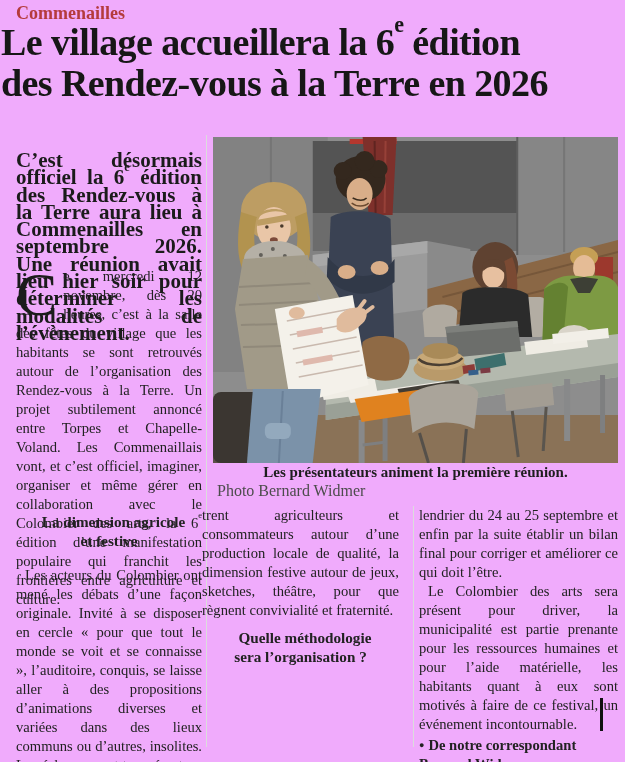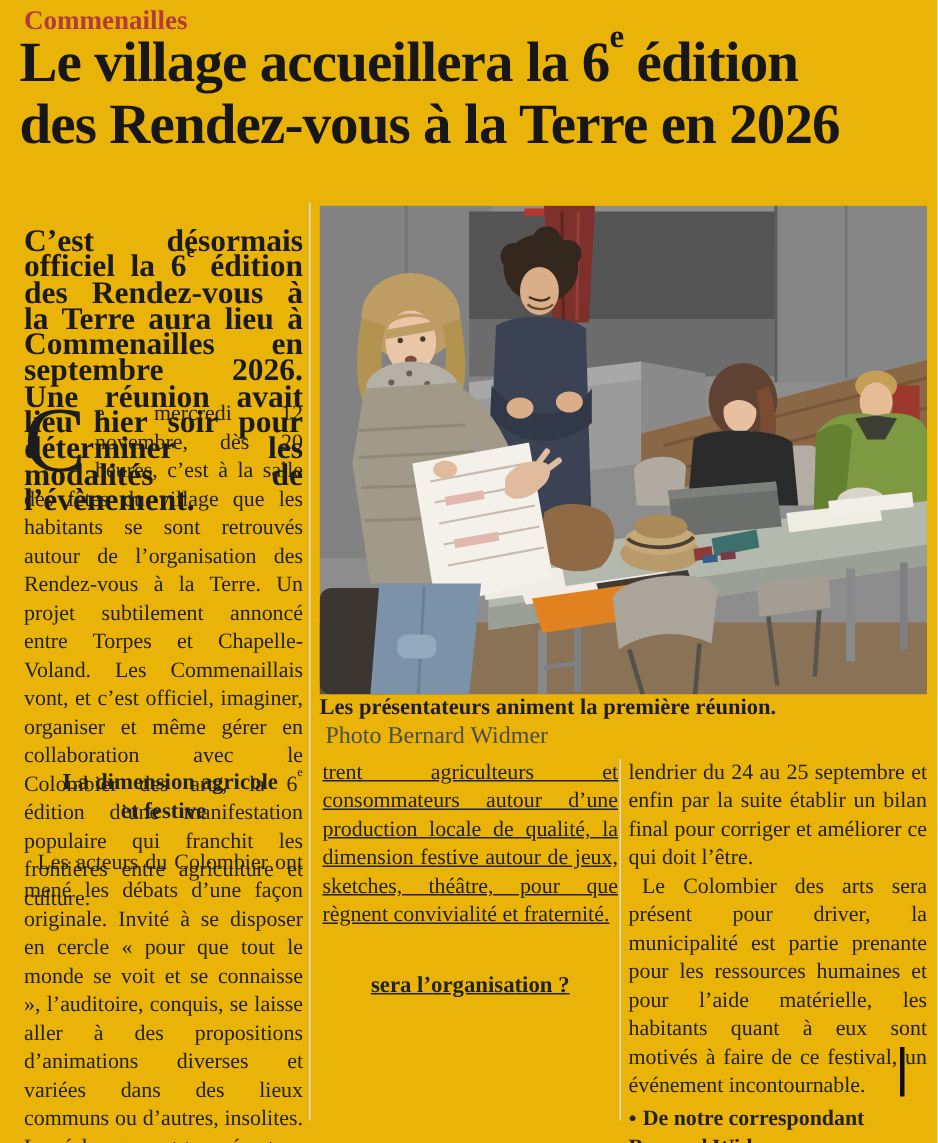--- a/index.html
+++ b/index.html
@@ -1,42 +1,42 @@
 <!DOCTYPE html>
 <html lang="fr" style="--accent-red: #b43b3c; --headline-ink: #171717; --body-ink: #222222; --credit-gray: #4c4c4c; --rule-gray: #dcdcdc;"><head>
 <meta charset="utf-8">
 <style>
   html,body{margin:0;padding:0;background:#ffffff;}
-  .page{position:relative;width:625px;height:762px;background:#eab308;overflow:hidden;
+  .page{position:relative;width:625px;height:762px;background:#f0abfc;overflow:hidden;
         font-family:"Liberation Serif","DejaVu Serif",serif;color:var(--body-ink,#222);}
   .kicker{position:absolute;left:16px;top:3px;font-size:18px;font-weight:bold;
           color:var(--accent-red,#b43b3c);}
-  .headline{position:absolute;left:13px;top:22px;width:608px;margin:0;
+  .headline{position:absolute;left:1px;top:22px;width:608px;margin:0;
             font-size:38px;line-height:41px;font-weight:bold;letter-spacing:-0.6px;
             color:var(--headline-ink,#171717);}
   .headline sup,.lead sup,.bodytext sup{font-size:58%;line-height:0;position:relative;top:-0.42em;}
   .lead{position:absolute;left:16px;top:131px;width:186px;font-weight:bold;
         font-size:21px;line-height:17.3px;text-align:justify;color:#1b1b1b;}
   .bodytext{font-size:14.6px;line-height:19px;text-align:justify;}
   .p1{position:absolute;left:16px;top:252px;width:186px;}
   .dropcap{float:left;font-size:62px;line-height:48px;padding:3px 6px 0 0;color:#1c1c1c;}
   .subhead{font-weight:bold;font-size:15.2px;line-height:18.5px;text-align:center;}
   .subhead .ind{padding-left:9px;}
   .sh1{position:absolute;left:16px;top:513px;width:186px;}
   .p2{position:absolute;left:16px;top:551px;width:186px;}
   .col{position:absolute;top:506px;}
-  .col-mid{left:215px;width:197px;text-decoration:underline;}
+  .col-mid{left:202px;width:197px;}
   .col-right{left:419px;width:199px;}
   .col .subhead{margin:9px 0 2px 0;}
   .indent{text-indent:9px;}
   .byline{font-weight:bold;font-size:14.6px;line-height:19px;margin-top:2px;}
   .byline .bullet{font-size:9px;vertical-align:2px;margin-right:4px;}
   .photo-frame{position:absolute;left:213px;top:137px;width:405px;height:326px;overflow:hidden;}
   .caption{position:absolute;left:213px;top:464px;width:405px;font-weight:bold;
-           font-size:15px;line-height:17px;color:#1e1e1e;}
+           font-size:15px;line-height:17px;color:#1e1e1e;text-align:center;}
   .credit{position:absolute;left:217px;top:482px;width:400px;font-size:16px;
           color:var(--credit-gray,#4c4c4c);}
   .vrule{position:absolute;width:1px;background:var(--rule-gray,#dcdcdc);}
   .vr1{left:206px;top:135px;height:612px;}
   .vr2{left:413px;top:506px;height:241px;}
   .cursor-bar{position:absolute;left:600px;top:698px;width:3px;height:33px;background:#101010;}
 </style>
 </head>
 <body>
 
@@ -212,21 +212,21 @@
   </div>
 
   <div class="caption">Les présentateurs animent la première réunion.</div>
   <div class="credit">Photo Bernard Widmer</div>
 
   <div class="vrule vr1"></div>
   <div class="vrule vr2"></div>
 
   <div class="col col-mid">
     <p class="bodytext" style="margin:0">trent agriculteurs et consommateurs autour d’une production locale de qualité, la dimension festive autour de jeux, sketches, théâtre, pour que règnent convivialité et fraternité.</p>
-    <div class="subhead"><br><span>sera l’organisation ?</span></div>
+    <div class="subhead"><span class="ind">Quelle méthodologie</span><br><span>sera l’organisation ?</span></div>
   </div>
 
   <div class="col col-right">
     <p class="bodytext" style="margin:0">lendrier du 24 au 25 septembre et enfin par la suite établir un bilan final pour corriger et améliorer ce qui doit l’être.</p>
     <p class="bodytext indent" style="margin:0">Le Colombier des arts sera présent pour driver, la municipalité est partie prenante pour les ressources humaines et pour l’aide matérielle, les habitants quant à eux sont motivés à faire de ce festival, un événement incontournable.</p>
     <div class="byline">
       <span class="bullet">●</span><span>De notre correspondant</span><br>
       <span>Bernard Widmer</span>
     </div>
   </div>

